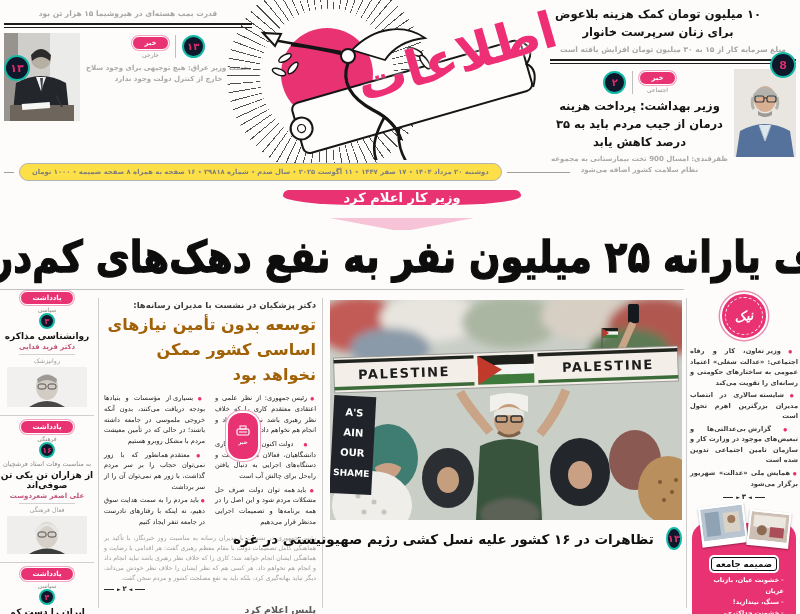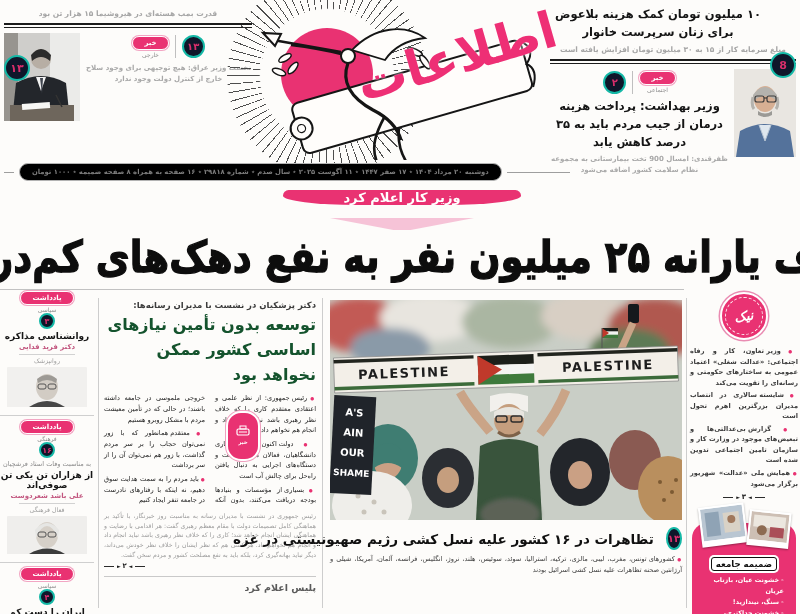--- a/index.html
+++ b/index.html
@@ -44,21 +44,21 @@
         mask:radial-gradient(circle,transparent 47%,#000 48%,#000 90%,transparent 91%);}
   .logo-text{position:absolute;left:112px;top:26px;width:192px;text-align:center;color:#ee2f75;
              font-size:50px;font-weight:bold;transform:rotate(-16deg);letter-spacing:-2px;
              text-shadow:0 0 3px rgba(255,255,255,.9);}
   .year{position:absolute;left:116px;top:128px;font-size:11px;font-weight:bold;color:#161616;margin-top:32px;}
   .year::before{content:"—◄ ";font-size:7px;}
   
   .dateline-row{position:absolute;top:163px;left:4px;width:566px;display:flex;align-items:center;gap:5px;}
   .dateline-row .hline{height:1px;background:#9e9e9e;}
   .dateline-row .hline.l{flex:1;} .dateline-row .hline.r{flex:0 0 10px;}
-  .date-capsule{border:1px solid #b3b3b3;border-radius:11px;background:#000000;color:#7d7d7d;
+  .date-capsule{border:1px solid #b3b3b3;border-radius:11px;background:#fde047;color:#7d7d7d;
                 font-size:6.8px;font-weight:bold;padding:4px 12px;white-space:nowrap;}
   
   .flag-banner{position:absolute;top:190px;left:283px;width:238px;height:15px;background:#e93272;
                border-radius:9px 9px 50% 50%/9px 9px 15px 15px;display:flex;align-items:center;
                justify-content:center;color:#fff;font-weight:bold;font-size:13px;}
   .flag-tail{position:absolute;top:218px;left:330px;width:144px;height:12px;background:#f6c3d7;
              clip-path:polygon(0 0,100% 0,56% 100%,44% 100%);}
   .main-headline{position:absolute;top:219px;left:0;right:0;height:76px;display:flex;align-items:center;
                  justify-content:center;font-size:37px;font-weight:bold;color:#0d0d0d;white-space:nowrap;
                  letter-spacing:-1px;transform:scaleY(1.18);-webkit-text-stroke:1.1px #0d0d0d;}
@@ -73,21 +73,21 @@
   .note .kick{font-size:6.5px;color:#8b8b8b;margin-top:2px;}
   .note .t{font-size:9px;font-weight:bold;color:#161616;margin-top:2px;}
   .note .a{font-size:7px;font-weight:bold;color:#c2557e;margin-top:2px;}
   .note .rl{width:56px;height:1px;background:#d2d2d2;margin:3px 0 2px;}
   .note .role{font-size:6.3px;color:#9d9d9d;}
   .note-div{width:94px;height:1px;background:#cfcfcf;margin:3px 0;}
   .portrait{margin-top:3px;border-radius:1px;overflow:hidden;}
   
   .midcol{position:absolute;left:104px;top:0;width:212px;height:308px;display:flex;flex-direction:column;}
   .midcol .kick{font-size:8.5px;font-weight:bold;color:#3c3c3c;text-align:right;}
-  .midcol .t{font-size:16px;font-weight:bold;line-height:1.55;color:#14532d;text-align:right;margin-top:3px;}
+  .midcol .t{font-size:16px;font-weight:bold;line-height:1.55;color:#a16207;text-align:right;margin-top:3px;}
   .lead-bullets{position:relative;margin-top:6px;columns:2;column-gap:10px;font-size:6.6px;
                 line-height:1.62;text-align:justify;color:#212121;}
   .lead-bullets p{margin:0 0 3px;}
   .lead-bullets p::before{content:"● ";color:#e93272;font-size:4.5px;}
   .khabar-badge{position:absolute;right:56px;top:18px;width:30px;height:46px;background:#e93272;
                 border-radius:15px;border:2px solid #fff;box-shadow:0 0 0 1px #f0a0bf;z-index:3;
                 display:flex;flex-direction:column;align-items:center;justify-content:center;gap:2px;}
   .khabar-badge .lbl{color:#fff;font-size:5.5px;font-weight:bold;}
   .lead-par{margin-top:3px;font-size:6.2px;line-height:1.6;color:#9a9a9a;text-align:justify;}
   .mid-div{height:1px;background:#c9c9c9;margin:6px 0 5px;}
@@ -268,21 +268,21 @@
           </svg>
         </div>
       </div>
       <div class="note-div"></div>
       <div class="note">
         <div class="pill">یادداشت</div>
         <div class="cat">فرهنگی</div>
         <div class="pg sml">۱۶</div>
         <div class="kick">به مناسبت وفات استاد فرشچیان</div>
         <div class="t">از هزاران تن یکی تن صوفی‌اند</div>
-        <div class="a">علی باشد شعردوست</div>
+        <div class="a">علی اصغر شعردوست</div>
         <div class="rl"></div>
         <div class="role">فعال فرهنگی</div>
         <div class="portrait">
           <svg width="80" height="38" viewBox="0 0 80 38">
             <rect width="80" height="38" fill="#efeeec"></rect>
             <ellipse cx="40" cy="19" rx="11" ry="13" fill="#d6d0c8"></ellipse>
             <path d="M28,14 Q40,0 52,14 L51,22 Q46,10 40,10 Q34,10 29,22 Z" fill="#e6e6e4"></path>
             <rect x="31" y="16" width="8" height="5" rx="2" fill="none" stroke="#555" stroke-width="1"></rect>
             <rect x="41" y="16" width="8" height="5" rx="2" fill="none" stroke="#555" stroke-width="1"></rect>
             <path d="M22,38 Q40,27 58,38 Z" fill="#3c3c3c"></path>
@@ -306,20 +306,21 @@
         <div class="khabar-badge">
           <svg width="16" height="11" viewBox="0 0 16 11">
             <rect x="2" y="4" width="12" height="6" rx="1.5" fill="none" stroke="#fff" stroke-width="1.2"></rect>
             <rect x="5" y="1" width="6" height="3" fill="none" stroke="#fff" stroke-width="1"></rect>
             <line x1="4" y1="7" x2="12" y2="7" stroke="#fff" stroke-width="1"></line>
           </svg>
           <span class="lbl">خبر</span>
         </div>
         <p>رئیس جمهوری: از نظر علمی و اعتقادی معتقدم کاری را که خلاف نظر رهبری باشد نباید انجام داد و انجام هم نخواهم داد</p>
         <p>دولت اکنون با همکاری دانشگاهیان، فعالان محیط زیست و دستگاه‌های اجرایی به دنبال یافتن راه‌حل برای چالش آب است</p>
+        <p>باید همه توان دولت صرف حل مشکلات مردم شود و این اصل را در همه برنامه‌ها و تصمیمات اجرایی مدنظر قرار می‌دهیم</p>
         <p>بسیاری از مؤسسات و بنیادها بودجه دریافت می‌کنند، بدون آنکه خروجی ملموسی در جامعه داشته باشند؛ در حالی که در تأمین معیشت مردم با مشکل روبرو هستیم</p>
         <p>معتقدم همانطور که با زور نمی‌توان حجاب را بر سر مردم گذاشت، با زور هم نمی‌توان آن را از سر برداشت</p>
         <p>باید مردم را به سمت هدایت سوق دهیم، نه اینکه با رفتارهای نادرست در جامعه تنفر ایجاد کنیم</p>
       </div>
       <div class="lead-par">رئیس جمهوری در نشست با مدیران رسانه به مناسبت روز خبرنگار، با تأکید بر هماهنگی کامل تصمیمات دولت با مقام معظم رهبری گفت: هر اقدامی با رضایت و هماهنگی ایشان انجام خواهد شد؛ کاری را که خلاف نظر رهبری باشد نباید انجام داد و انجام هم نخواهم داد. هر کسی هم که نظر ایشان را خلاف نظر خودش می‌داند، دیگر نباید بهانه‌گیری کرد، بلکه باید به نفع مصلحت کشور و مردم سخن گفت.</div>
       <div class="endmark">
           <span class="cont">
             <i></i>
             <b>۲</b>
             <i></i>
@@ -416,21 +417,20 @@
             <polygon points="272,28 272,38 279,33" fill="#c0392b"></polygon>
             <line x1="272" y1="28" x2="272" y2="48" stroke="#555" stroke-width="1"></line>
           </g>
         </svg>
       </div>
       <div class="caption-row">
         <div class="pg mid">۱۳</div>
         <i class="vbar" style="height:20px"></i>
         <div class="cap">تظاهرات در ۱۶ کشور علیه نسل کشی رژیم صهیونیستی در غزه</div>
       </div>
-      <div class="cap-note">کشورهای تونس، مغرب، لیبی، مالزی، ترکیه، استرالیا، سوئد، سوئیس، هلند، نروژ، انگلیس، فرانسه، آلمان، آمریکا، شیلی و آرژانتین صحنه تظاهرات علیه نسل کشی اسرائیل بودند</div>
     </div>
 
     <div class="nikcol">
       <div class="nik-badge">
         <span>نیک</span>
       </div>
       <div class="nik-bullets">
         <p>وزیر تعاون، کار و رفاه اجتماعی: «عدالت شغلی» اعتماد عمومی به ساختارهای حکومتی و رسانه‌ای را تقویت می‌کند</p>
         <p>شایسته سالاری در انتصاب مدیران بزرگترین اهرم تحول است</p>
         <p>گزارش بی‌عدالتی‌ها و تبعیض‌های موجود در وزارت کار و سازمان تامین اجتماعی تدوین شده است</p>

